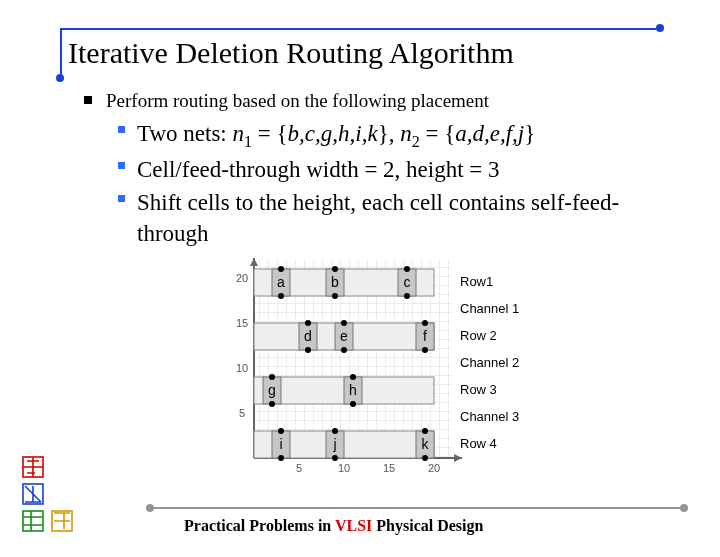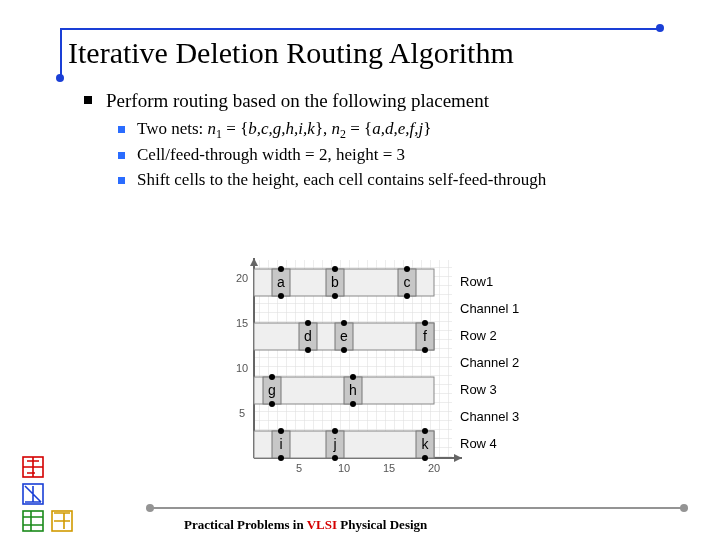--- a/index.html
+++ b/index.html
@@ -66,21 +66,21 @@
     width: 8px;
     height: 8px;
     background: #000;
     margin-top: 8px;
     margin-right: 14px;
   }
   .b2 {
     display: flex;
     margin-left: 34px;
     margin-bottom: 2px;
-    font-size: 17px;
+    font-size: 23px;
   }
   .b2 .sq {
     flex: 0 0 auto;
     width: 7px;
     height: 7px;
     background: #2a6cff;
     margin-top: 8px;
     margin-right: 12px;
   }
   .subn { font-size: 0.7em; vertical-align: sub; }
@@ -103,21 +103,21 @@
     position: absolute;
     width: 8px;
     height: 8px;
     border-radius: 50%;
     background: #949494;
     top: 9px;
   }
   .footer-text {
     position: absolute;
     top: 22px;
-    font-size: 13px;
+    font-size: 16px;
     font-weight: bold;
     font-family: "Times New Roman", Times, serif;
   }
   .vlsi { color: #d40000; }
   
   .diagram {
     position: absolute;
     left: 214px;
     top: 258px;
   }

